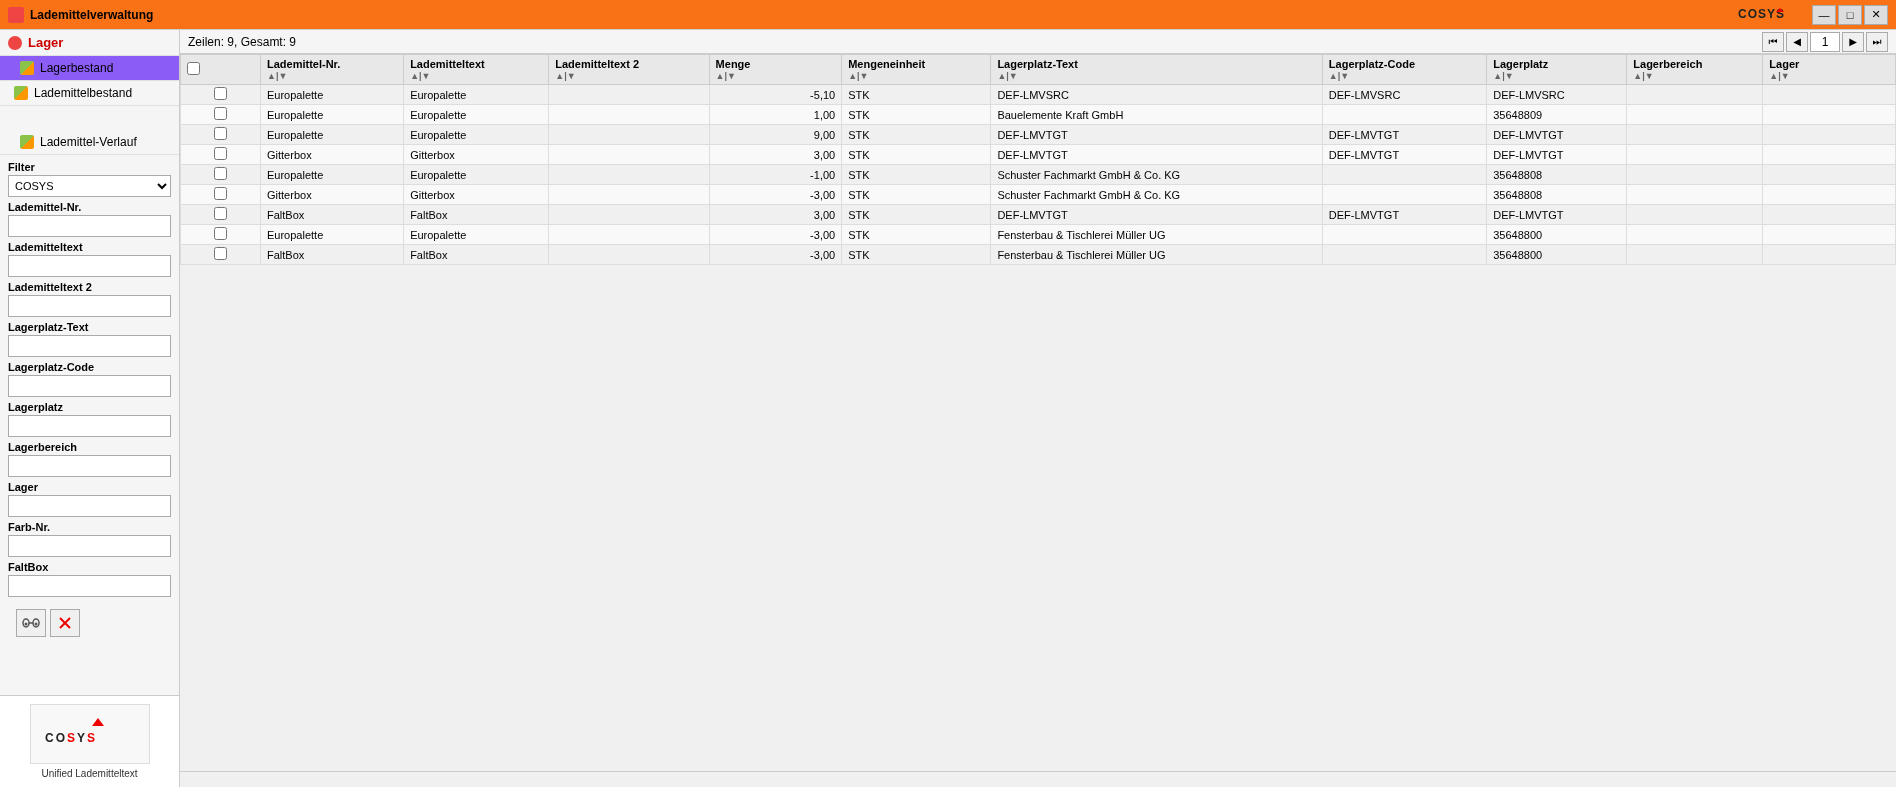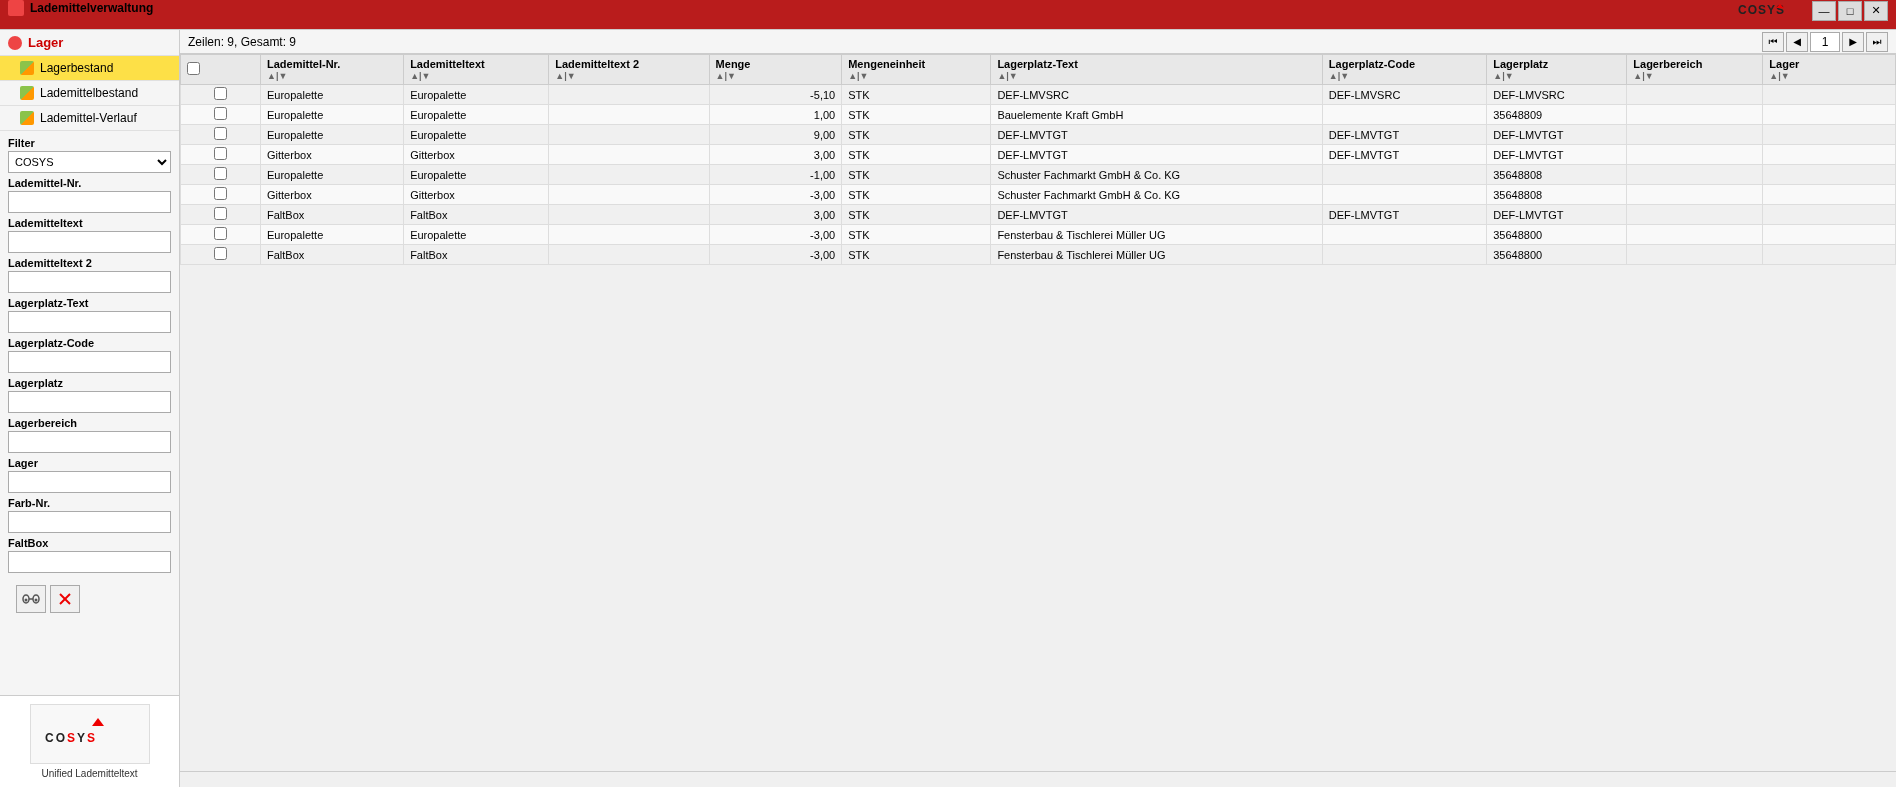--- a/index.html
+++ b/index.html
@@ -1,41 +1,41 @@
 <!DOCTYPE html>
 <html><head>
   <meta charset="utf-8">
   <style>
     * { box-sizing: border-box; margin: 0; padding: 0; font-family: Arial, sans-serif; font-size: 12px; }
     body { background: #f0f0f0; width: 1896px; height: 787px; overflow: hidden; display: flex; flex-direction: column; }
 
     
     .title-bar {
-      display: flex; align-items: flex-start; justify-content: space-between;
-      background: #b91c1c; height: 30px; padding: 0 8px;
+      display: flex; align-items: center; justify-content: space-between;
+      background: #f97316; height: 30px; padding: 0 8px;
       border-bottom: 1px solid #ccc;
     }
     .title-bar-left { display: flex; align-items: center; gap: 6px; }
     .title-bar-icon { width: 16px; height: 16px; background: #e44; border-radius: 2px; }
     .title-bar-title { font-size: 12px; font-weight: bold; }
     .title-bar-right { display: flex; align-items: center; gap: 4px; }
 
     
     .app-body { display: flex; flex: 1; overflow: hidden; }
 
     
     .sidebar {
       width: 180px; background: #f5f5f5; border-right: 1px solid #ccc;
       display: flex; flex-direction: column;
     }
     .sidebar-item {
       display: flex; align-items: center; gap: 6px; padding: 5px 8px;
       cursor: pointer; border-bottom: 1px solid #e0e0e0;
     }
-    .sidebar-item.active { background: #fde047; }
+    .sidebar-item.active { background: #8b5cf6; }
 
     .sidebar-lager { font-weight: bold; font-size: 13px; color: #c00; }
     .sidebar-label { font-size: 12px; }
 
     
     .filter-panel {
       padding: 6px 8px; flex: 1; overflow-y: auto;
     }
     .filter-group { margin-bottom: 4px; }
     .filter-label { font-weight: bold; font-size: 11px; margin-bottom: 2px; }
@@ -133,26 +133,26 @@
     <div class="sidebar-item">
       <div style="width:14px;height:14px;background:#e44;border-radius:50%;flex-shrink:0;"></div>
       <span class="sidebar-lager">Lager</span>
     </div>
 
     <div class="sidebar-item active" style="padding-left:20px;">
       <div style="width:14px;height:14px;background:linear-gradient(135deg,#8BC34A 50%,#FF9800 50%);border-radius:2px;flex-shrink:0;"></div>
       <span class="sidebar-label">Lagerbestand</span>
     </div>
 
-    <div class="sidebar-item" style="padding-left:20px;">
+    <div class="sidebar-item" style="padding-left:14px;">
       <div style="width:14px;height:14px;background:linear-gradient(135deg,#8BC34A 50%,#FF9800 50%);border-radius:2px;flex-shrink:0;"></div>
       <span class="sidebar-label">Lademittelbestand</span>
     </div>
 
-    <div class="sidebar-item" style="padding-left:20px;">
+    <div class="sidebar-item" style="padding-left:20px;margin-top:24px;">
       <div style="width:14px;height:14px;background:linear-gradient(135deg,#8BC34A 50%,#FF9800 50%);border-radius:2px;flex-shrink:0;"></div>
       <span class="sidebar-label">Lademittel-Verlauf</span>
     </div>
 
     <div class="filter-panel">
 
       <div class="filter-group">
         <div class="filter-label">Filter</div>
         <select class="filter-select">
           <option>COSYS</option>

